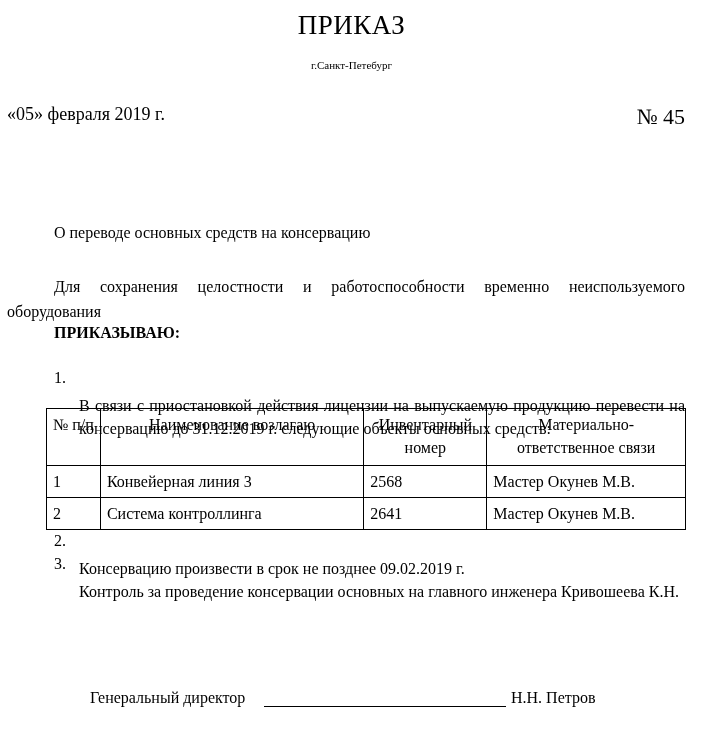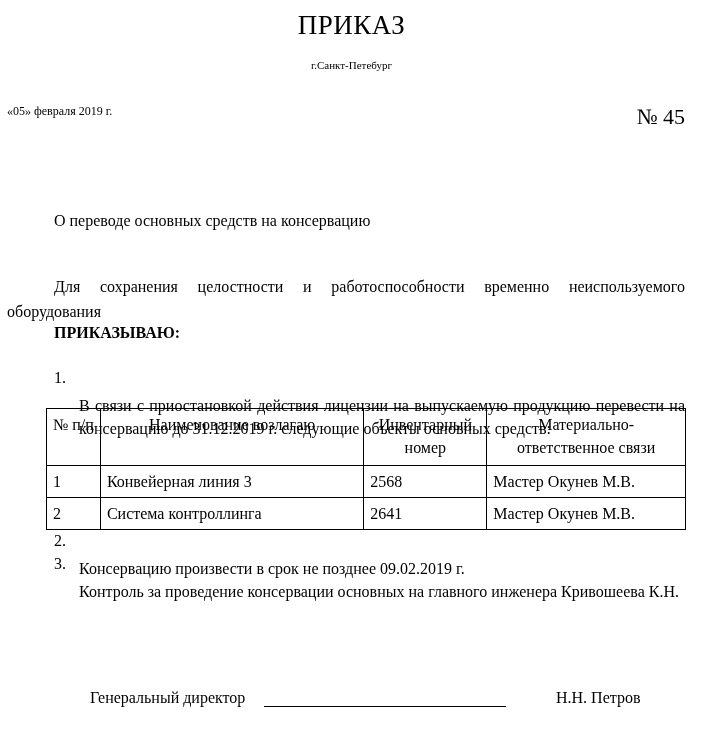--- a/index.html
+++ b/index.html
@@ -7,23 +7,23 @@
     width: 703px; height: 735px; position: relative; overflow: hidden;
     font-family: "Liberation Serif", "DejaVu Serif", serif;
     color: #000000; font-size: 16px;
   }
   .abs { position: absolute; white-space: nowrap; }
   .title {
     left: 0; width: 703px; top: 10px; text-align: center;
     font-weight: normal; font-size: 27px; letter-spacing: 0.5px;
   }
   .city { left: 0; width: 703px; top: 59px; text-align: center; font-size: 11px; }
-  .date { left: 7px; top: 104px; font-size: 12px; }
+  .date { left: 7px; top: 104px; font-size: 18px; }
   .number { right: 18px; top: 104px; font-size: 22px; }
-  .subject { left: 54px; top: 212px; text-align: right; }
+  .subject { left: 54px; top: 224px; text-align: right; }
   .para {
     left: 7px; top: 274px; width: 678px; white-space: normal;
     line-height: 25px; text-align: justify; text-indent: 47px;
   }
   .order-head { left: 54px; top: 324px; font-weight: bold; }
   .item { left: 54px; white-space: normal; line-height: 23px; }
   .item .num { position: absolute; left: 0; top: 0; }
   .item .txt { position: absolute; left: 25px; width: 606px; text-align: justify; margin-top: 28px; }
   .item1 { top: 366px; }
   .item2 { top: 529px; }
@@ -34,21 +34,21 @@
   }
   table.assets td, table.assets th {
     border: 1px solid #000000; padding: 4px 6px; font-weight: normal;
     vertical-align: top; line-height: 23px;
   }
   table.assets th { text-align: center; }
   table.assets td { text-align: left; height: 22px; }
   .sign { top: 689px; }
   .sign-title { left: 90px; }
   .sign-line { left: 264px; top: 706px; width: 242px; border-bottom: 1px solid #000; height: 0; }
-  .sign-name { left: 511px; margin-left: 45px; }
+  .sign-name { left: 511px; }
 </style>
 </head>
 <body>
 
 <div class="abs title">ПРИКАЗ</div>
 <div class="abs city">г.Санкт-Петебург</div>
 <div class="abs date">«05» февраля 2019 г.</div>
 <div class="abs number">№ 45</div>
 
 <div class="abs subject">О переводе основных средств на консервацию</div>

